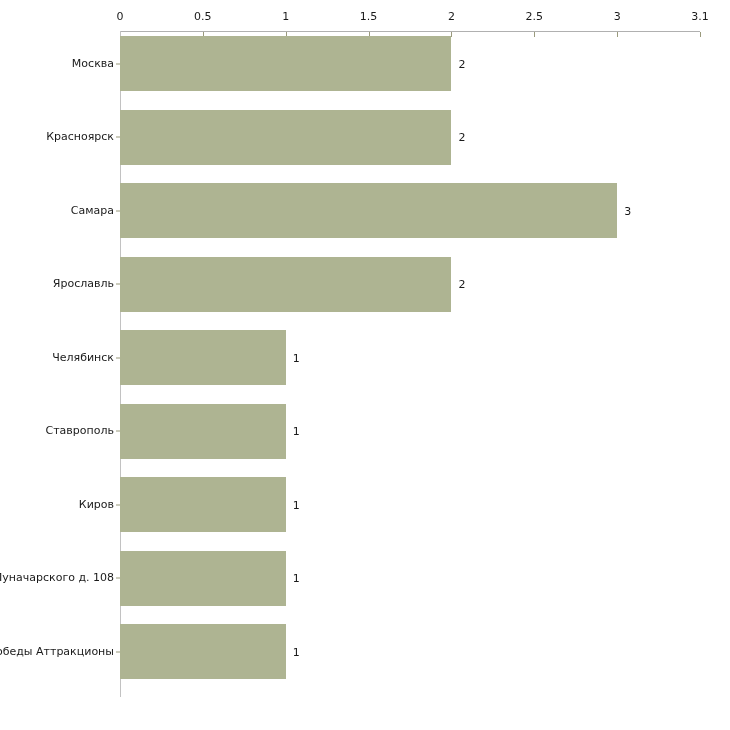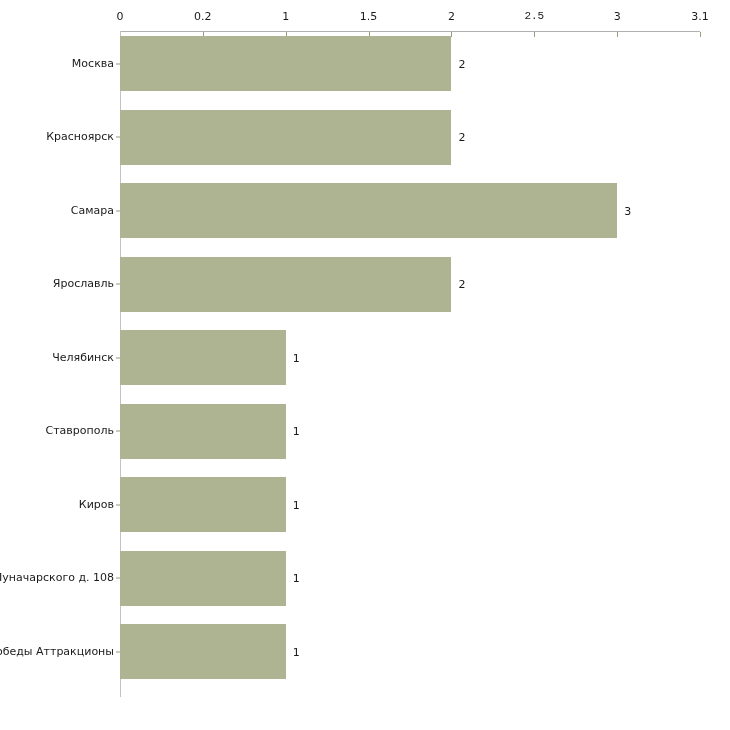--- a/index.html
+++ b/index.html
@@ -116,29 +116,29 @@
 <body>
 
 <div id="chart-root">
 
   <div id="axis-area">
     <div class="axis-line"></div>
     <div id="x-ticks">
         <div class="axis-tick" style="left: 120px;"></div>
         <div class="axis-tick-label" style="left: 120px;">0</div>
         <div class="axis-tick" style="left: 202.857px;"></div>
-        <div class="axis-tick-label" style="left: 202.857px;">0.2</div>
+        <div class="axis-tick-label" style="left: 202.857px;">0.5</div>
         <div class="axis-tick" style="left: 285.714px;"></div>
         <div class="axis-tick-label" style="left: 285.714px;">1</div>
         <div class="axis-tick" style="left: 368.571px;"></div>
         <div class="axis-tick-label" style="left: 368.571px;">1.5</div>
         <div class="axis-tick" style="left: 451.429px;"></div>
         <div class="axis-tick-label" style="left: 451.429px;">2</div>
         <div class="axis-tick" style="left: 534.286px;"></div>
-        <div class="axis-tick-label" style="left: 534.286px; font-family: Liberation Mono, monospace;">2.5</div>
+        <div class="axis-tick-label" style="left: 534.286px;">2.5</div>
         <div class="axis-tick" style="left: 617.143px;"></div>
         <div class="axis-tick-label" style="left: 617.143px;">3</div>
         <div class="axis-tick" style="left: 700px;"></div>
         <div class="axis-tick-label" style="left: 700px;">3.1</div>
       </div>
   </div>
 
   <div class="y-axis-line"></div>
 
   <div id="plot-area">

